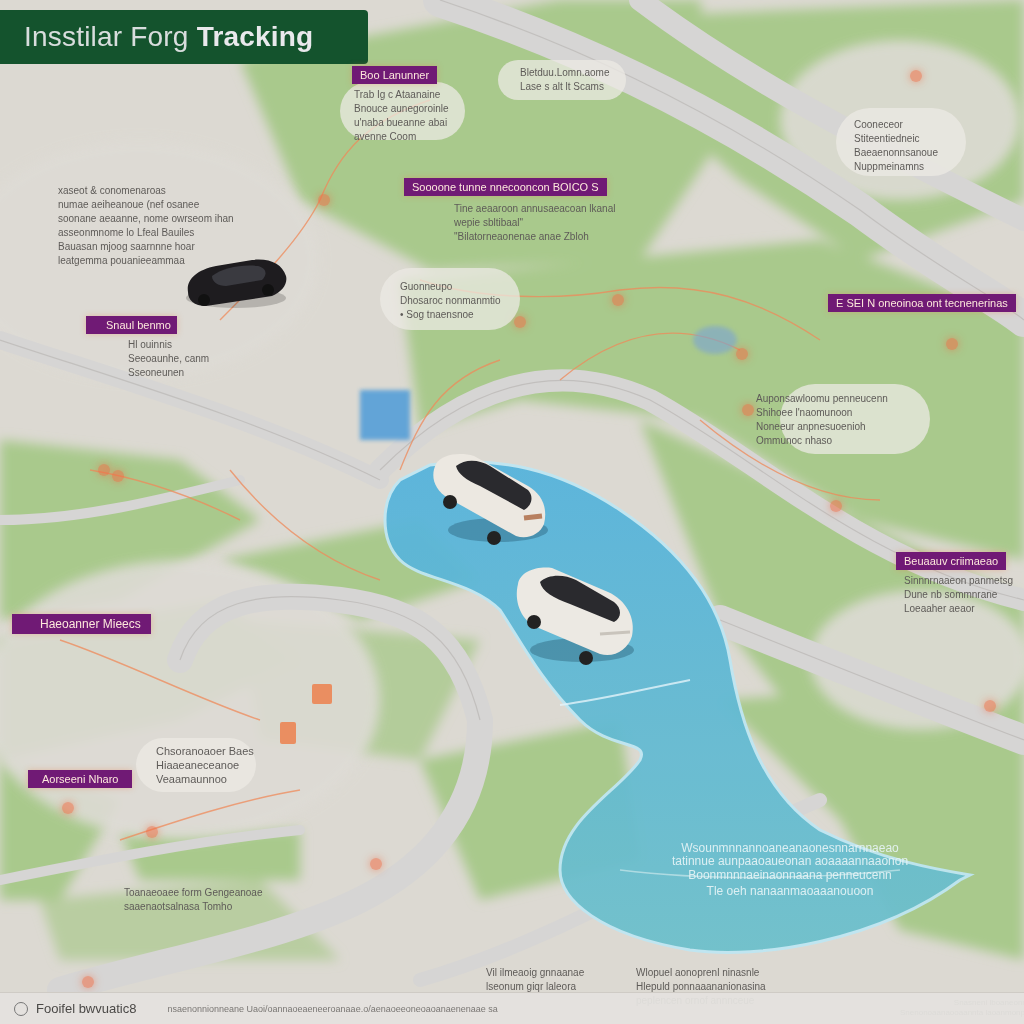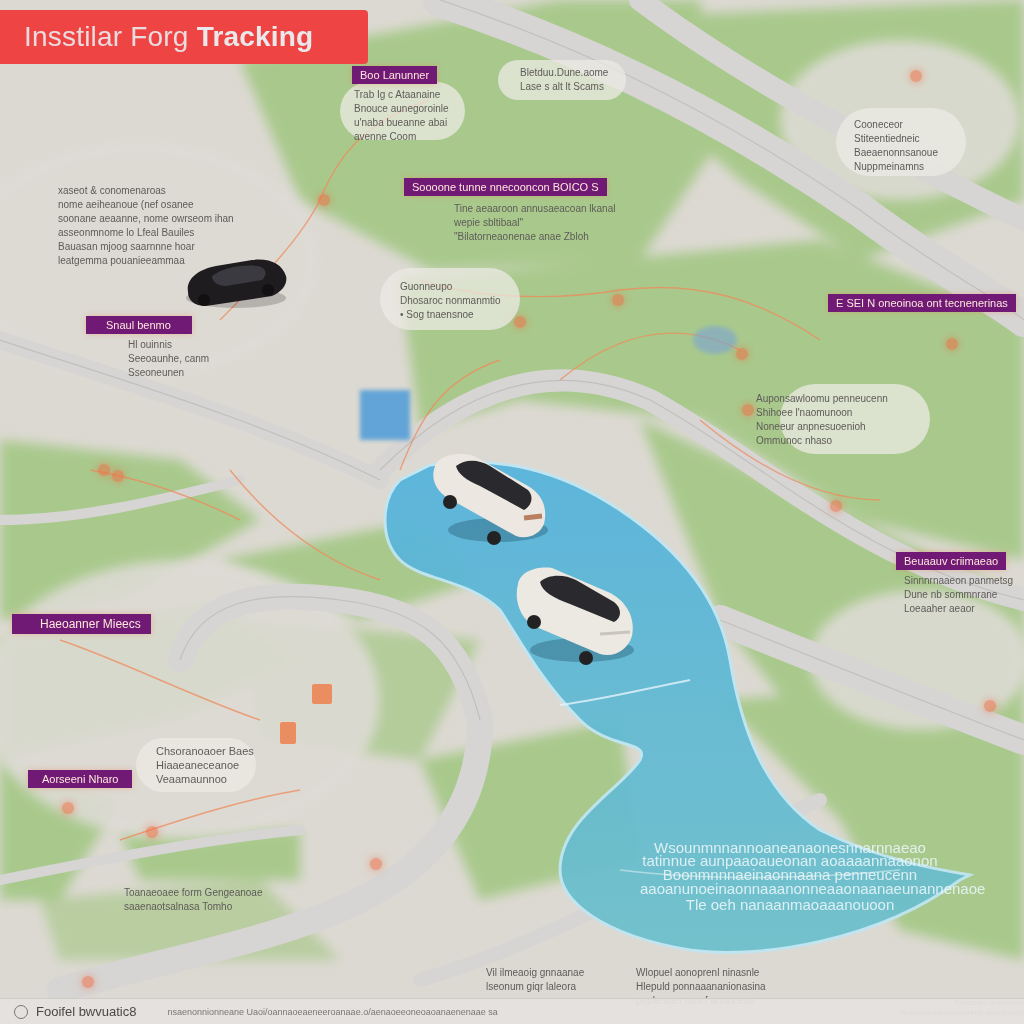--- a/index.html
+++ b/index.html
@@ -6,21 +6,21 @@
     body {
       width: 1024px; height: 1024px; overflow: hidden; position: relative;
       font-family: "Liberation Sans", sans-serif;
       background: #d9d6cf;
     }
     .map { position: absolute; inset: 0; }
     .map svg { position: absolute; inset: 0; }
 
     .title-bar {
       position: absolute; left: 0; top: 10px; width: 368px; height: 54px;
-      background: #ef4444; border-radius: 0 4px 4px 0;
+      background: #14532d; border-radius: 0 4px 4px 0;
       display: flex; align-items: center; padding-left: 24px; box-sizing: border-box;
       color: #e9e9ec; font-size: 28px; font-weight: bold; letter-spacing: 0.2px;
     }
     .title-bar .t-light { font-weight: normal; opacity: .92; margin-right: 8px; }
 
     .badge {
       position: absolute; background: #701a75; color: #fde8dc;
       font-size: 11px; padding: 3px 8px; white-space: nowrap;
       box-shadow: 0 0 6px rgba(234,122,66,.35);
     }
@@ -28,28 +28,28 @@
       position: absolute; color: #5e5b58; font-size: 10px; line-height: 14px;
       white-space: nowrap;
     }
     .note-bubble {
       position: absolute; background: rgba(236,233,228,.75); border-radius: 40px;
       filter: blur(0.3px);
     }
     .note .line { display: block; }
 
     .route-text {
-      position: absolute; color: #e8f5f7; font-size: 15px; line-height: 20px;
+      position: absolute; color: #e8f5f7; font-size: 12px; line-height: 20px;
       text-align: center; white-space: nowrap; opacity: .9;
     }
 
     .car { position: absolute; }
 
     .footer {
-      position: absolute; left: 0; bottom: 0; width: 1024px; height: 26px;
+      position: absolute; left: 0; bottom: 0; width: 1024px; height: 32px;
       background: rgba(228,226,222,.95); border-top: 1px solid #cfcbc5;
       display: flex; align-items: center; padding-left: 14px; box-sizing: border-box;
       font-size: 12px; color: #55524f;
     }
     .footer .logo-icon {
       width: 14px; height: 14px; border: 1.5px solid #777; border-radius: 50%;
       margin-right: 8px; box-sizing: border-box;
     }
     .footer .brand { font-size: 13px; color: #4a4846; margin-right: 8px; }
     .footer .credit { font-size: 9px; color: #7a7774; margin-left: 23px; }
@@ -175,41 +175,41 @@
 <div class="badge" style="left:352px;top:66px">Boo Lanunner</div>
 <div class="note" style="left:354px;top:88px">
   <span class="line">Trab Ig c Ataanaine</span>
   <span class="line">Bnouce aunegoroinle</span>
   <span class="line">u'naba bueanne abai</span>
   <span class="line">avenne Coom</span>
 </div>
 
 <div class="note-bubble" style="left:498px;top:60px;width:128px;height:40px"></div>
 <div class="note" style="left:520px;top:66px">
-  <span class="line">Bletduu.Dune.aome</span>
+  <span class="line">Bletduu.Lomn.aome</span>
   <span class="line">Lase s alt lt Scams</span>
 </div>
 
 <div class="badge" style="left:404px;top:178px">Soooone tunne nnecooncon BOICO S</div>
 <div class="note" style="left:454px;top:202px">
   <span class="line">Tine aeaaroon annusaeacoan lkanal</span>
   <span class="line">wepie sbltibaal"</span>
   <span class="line">"Bilatorneaonenae anae Zbloh</span>
 </div>
 
 <div class="note" style="left:58px;top:184px">
   <span class="line">xaseot &amp; conomenaroas</span>
-  <span class="line">nome aeiheanoue (nef osanee</span>
+  <span class="line">numae aeiheanoue (nef osanee</span>
   <span class="line">soonane aeaanne, nome owrseom ihan</span>
   <span class="line">asseonmnome lo Lfeal Bauiles</span>
   <span class="line">Bauasan mjoog saarnnne hoar</span>
   <span class="line">leatgemma pouanieeammaa</span>
 </div>
 
-<div class="badge" style="left:86px;top:316px;padding-left:20px;padding-right:21px">Snaul benmo</div>
+<div class="badge" style="left:86px;top:316px;padding-left:20px;padding-right:6px">Snaul benmo</div>
 <div class="note" style="left:128px;top:338px">
   <span class="line">Hl ouinnis</span>
   <span class="line">Seeoaunhe, canm</span>
   <span class="line">Sseoneunen</span>
 </div>
 
 <div class="note-bubble" style="left:836px;top:108px;width:130px;height:68px"></div>
 <div class="note" style="left:854px;top:118px">
   <span class="line">Cooneceor</span>
   <span class="line">Stiteentiedneic</span>
@@ -267,21 +267,20 @@
 </div>
 <div class="note" style="left:900px;top:998px;font-size:8px;line-height:10px;text-align:right">
   <span class="line">Snasneni lboaneonnoaud</span>
   <span class="line">Snenonoaanaooaannta laoanmonpaeoin</span>
 </div>
 
 <div class="route-text" style="left:640px;top:842px;width:300px">
   <span class="line" style="display:block;line-height:12px">Wsounmnnannoaneanaonesnnarnnaeao</span>
   <span class="line" style="display:block;line-height:14px">tatinnue aunpaaoaueonan aoaaaannaaonon</span>
   <span class="line" style="display:block;line-height:14px">Boonmnnnaeinaonnaana penneucenn</span>
-  <span class="line" style="display:block;line-height:14px">aaoanunoeinaonnaaanonneaaonaanaeunannenaoe</span>
   <span class="line" style="display:block;line-height:18px">Tle oeh nanaanmaoaaanouoon</span>
 </div>
 
 <svg class="car" style="left:182px;top:254px" width="108" height="60" viewBox="0 0 108 60">
   <ellipse cx="54" cy="44" rx="50" ry="10" fill="rgba(0,0,0,.18)"></ellipse>
   <path d="M6 38 C4 26 14 16 34 12 L70 6 C88 4 100 10 104 22 C106 30 100 38 90 42 L24 52 C12 52 6 46 6 38 Z" fill="#1e1c1f"></path>
   <path d="M30 22 C40 14 60 10 76 12 C84 14 86 20 80 26 L44 32 C36 32 30 28 30 22 Z" fill="#3a3a40"></path>
   <circle cx="22" cy="46" r="6" fill="#111"></circle>
   <circle cx="86" cy="36" r="6" fill="#111"></circle>
 </svg>

